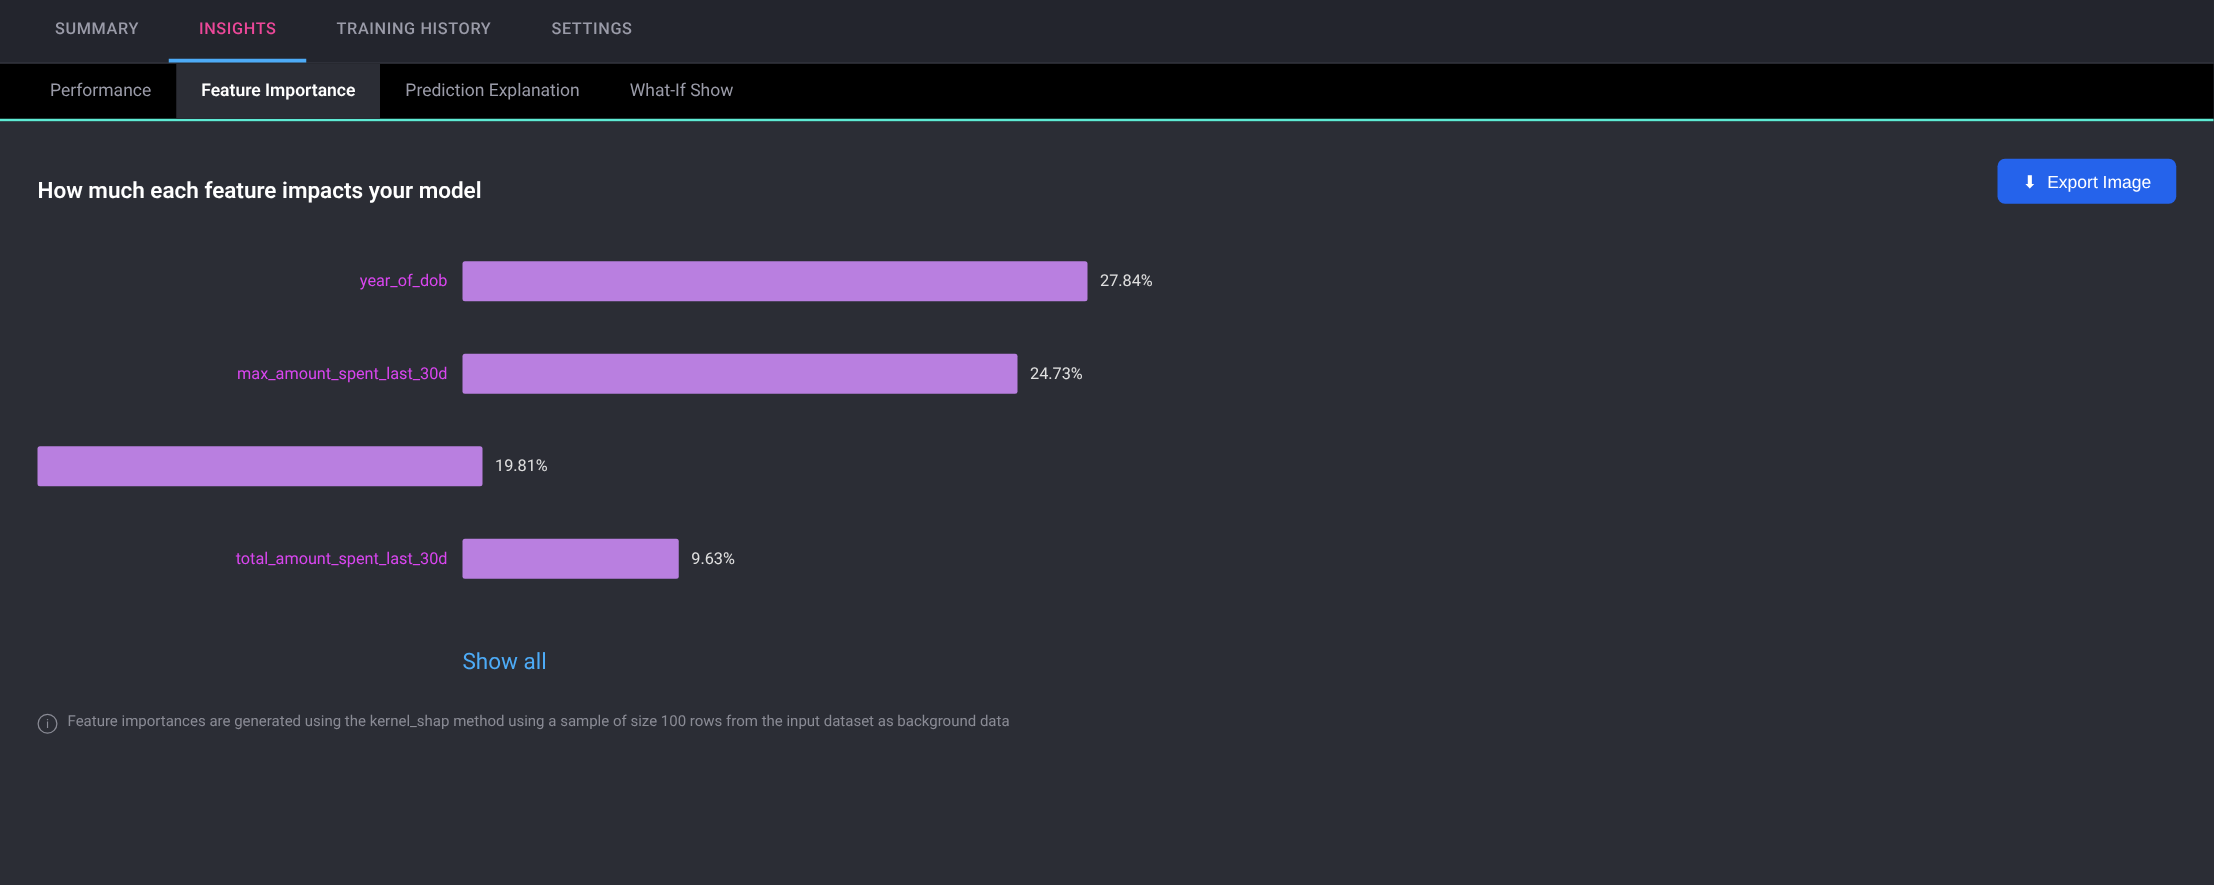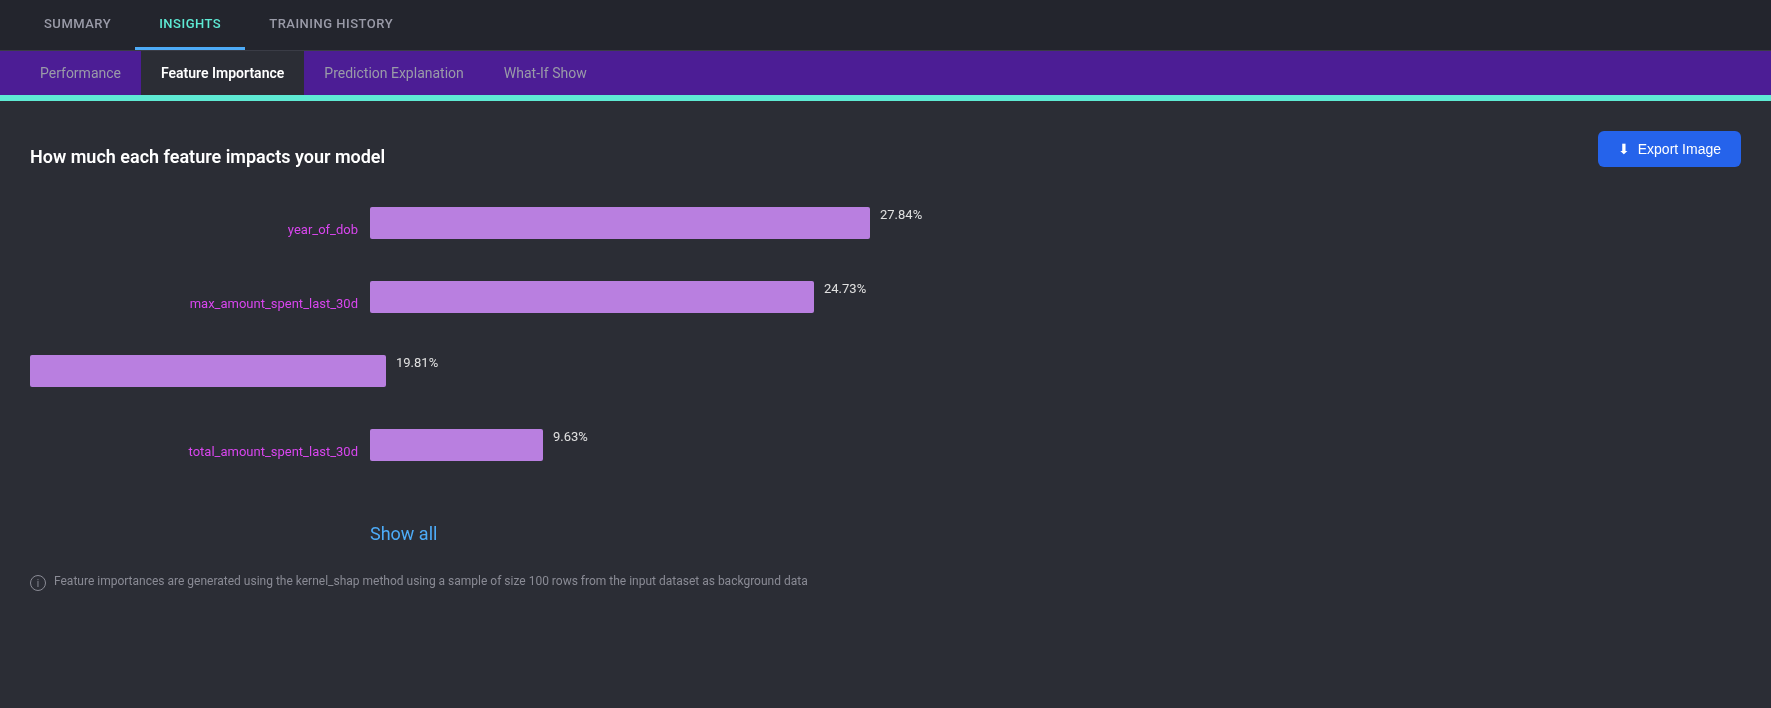--- a/index.html
+++ b/index.html
@@ -22,29 +22,29 @@
       padding: 16px 24px;
       font-size: 13px;
       font-weight: 500;
       color: #9a9ba8;
       cursor: pointer;
       letter-spacing: 0.5px;
       border-bottom: 3px solid transparent;
       text-transform: uppercase;
     }
     .top-nav-tab.active {
-      color: #5eead4;
+      color: #ec4899;
       border-bottom: 3px solid #4dabf7;
     }
 
     
     .sub-nav {
       display: flex;
-      background-color: #4c1d95;
-      border-bottom: 6px solid #5eead4;
+      background-color: #000000;
+      border-bottom: 2px solid #5eead4;
       padding: 0 20px;
     }
     .sub-nav-tab {
       padding: 14px 20px;
       font-size: 14px;
       font-weight: 400;
       color: #9a9ba8;
       cursor: pointer;
     }
     .sub-nav-tab.active {
@@ -105,20 +105,21 @@
       color: #d946ef;
       font-size: 13px;
       flex-shrink: 0;
     }
 
     .bar-track {
       flex: 1;
       position: relative;
       height: 44px;
       display: flex;
+      align-items: center;
     }
 
     .bar-fill {
       height: 32px;
       background-color: #b97fe0;
       border-radius: 2px;
     }
 
     .bar-value {
       margin-left: 10px;
@@ -161,20 +162,21 @@
     
     
   </style>
 </head>
 <body>
 
 <nav class="top-nav">
 <div class="top-nav-tab">SUMMARY</div>
     <div class="top-nav-tab active">INSIGHTS</div>
     <div class="top-nav-tab">TRAINING HISTORY</div>
+    <div class="top-nav-tab">SETTINGS</div>
   </nav>
 
 <nav class="sub-nav">
 <div class="sub-nav-tab">Performance</div>
     <div class="sub-nav-tab active">Feature Importance</div>
     <div class="sub-nav-tab">Prediction Explanation</div>
     <div class="sub-nav-tab">What-If Show</div>
   </nav>
 
 <div class="main-content">

